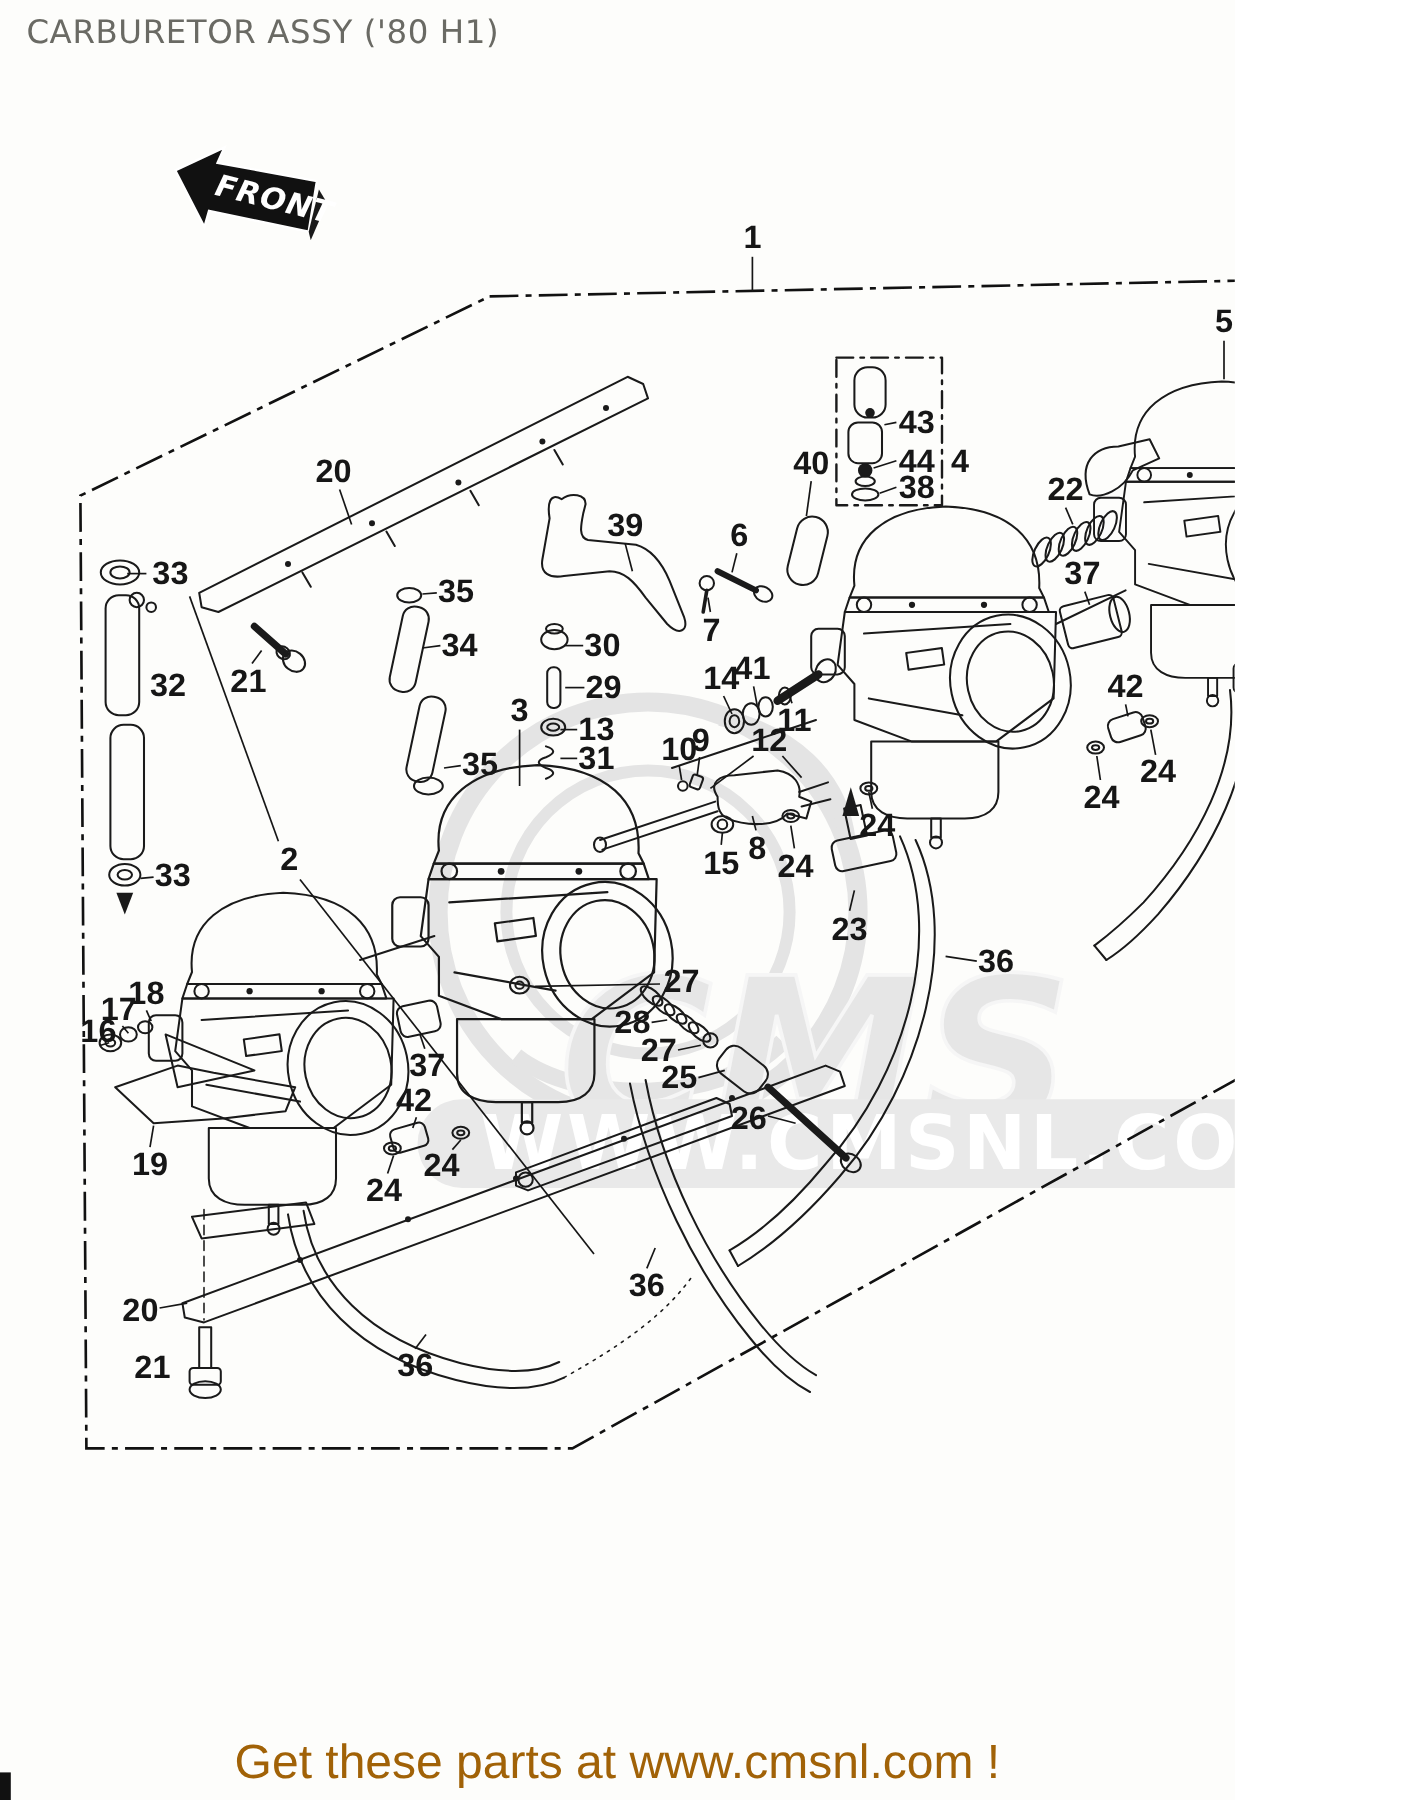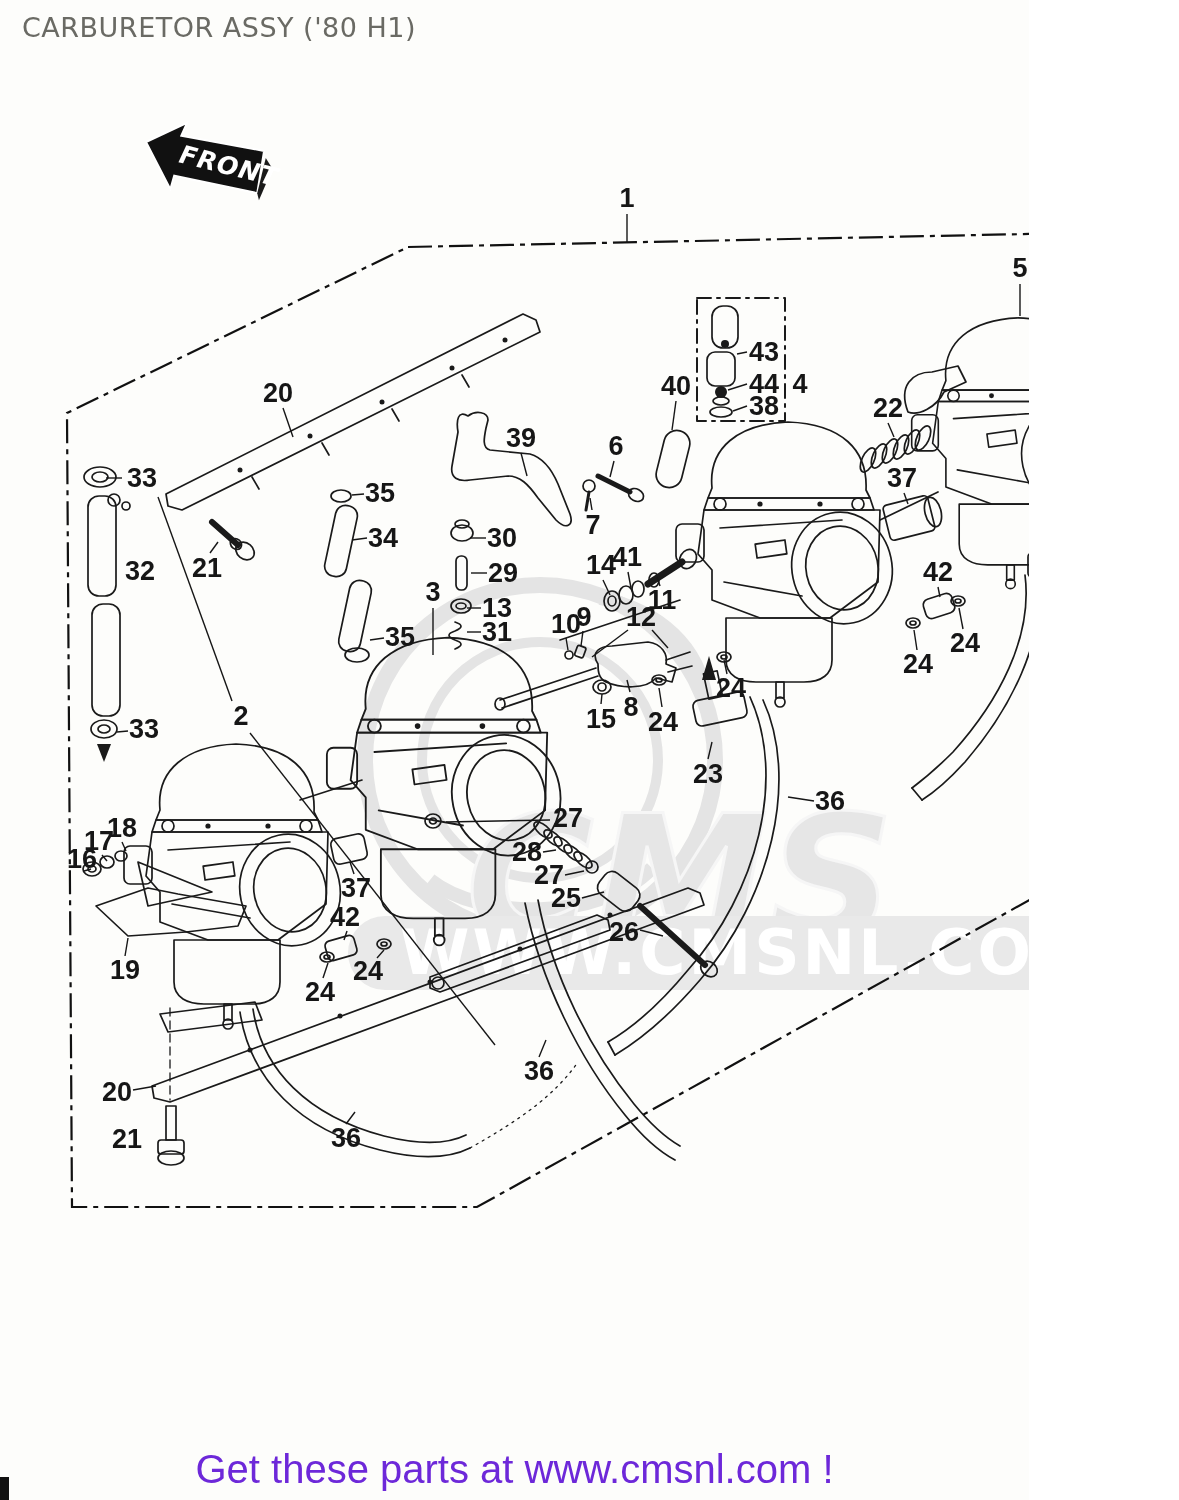--- a/index.html
+++ b/index.html
@@ -1,21 +1,21 @@
 <!DOCTYPE html>
 <html><head>
 <meta charset="utf-8">
 <style>
   html,body{margin:0;padding:0;background:#fff;}
   .page{position:relative;width:1029px;height:1500px;background:#fdfdfb;overflow:hidden;
         font-family:"DejaVu Sans",sans-serif;}
   .page-title{position:absolute;left:22px;top:12px;font-size:27px;letter-spacing:.5px;
         color:#6a6a64;white-space:nowrap;}
   .footer-text{position:absolute;left:0;right:0;bottom:8px;text-align:center;
-        font-family:"Liberation Sans",sans-serif;font-size:40px;color:#6d28d9;}
+        font-family:"Liberation Sans",sans-serif;font-size:40px;color:#a16207;}
   .corner-mark{position:absolute;left:0;top:1477px;width:9px;height:23px;background:#111;}
   svg{position:absolute;left:0;top:0;}
   .art{stroke:#1a1a1a;fill:none;stroke-width:1.7;stroke-linejoin:round;stroke-linecap:round;}
   .fill-dark{fill:#1a1a1a;stroke:none;}
   .callout{font-family:"Liberation Sans",sans-serif;font-weight:bold;font-size:27px;
         fill:#161616;text-anchor:middle;}
   .leader{stroke:#161616;stroke-width:1.4;fill:none;}
   .wm{stroke:#e4e4e4;fill:none;}
   .wm-text{font-family:"DejaVu Sans",sans-serif;font-weight:bold;font-style:italic;}
   .band-text{font-family:"DejaVu Sans",sans-serif;font-weight:bold;fill:#ffffff;

